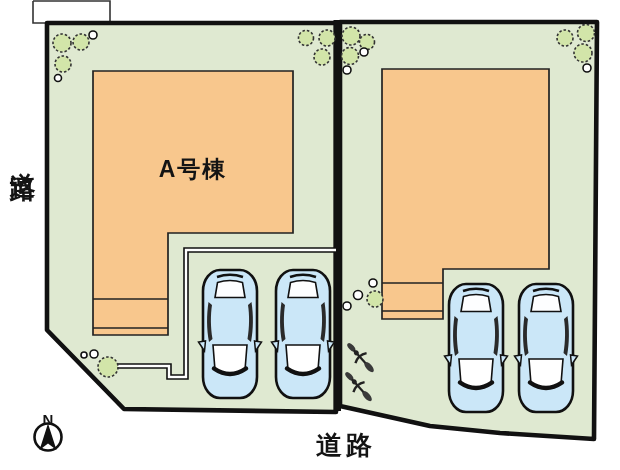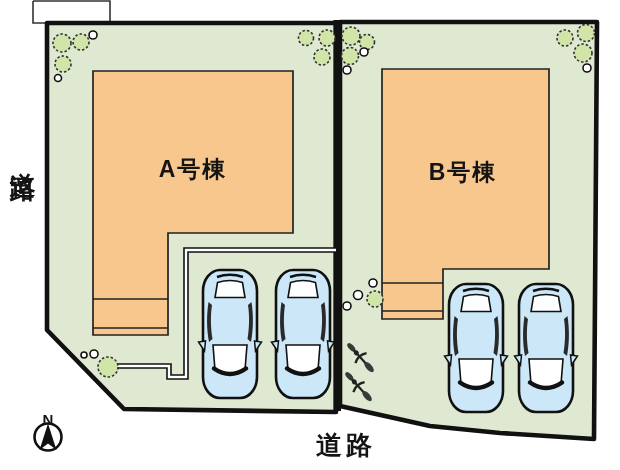--- a/index.html
+++ b/index.html
@@ -122,17 +122,16 @@
       <use href="#bike-sym"></use>
     </g>
 
     <g>
       <circle cx="48" cy="437" r="13.5" fill="#fff" stroke="#111" stroke-width="2.6"></circle>
       <path d="M48 423.5 L39.5 450 L48 443.5 L56.5 450 Z" fill="#111"></path>
     </g>
   </svg>
 
   <div class="lbl lbl-bldg" style="left:193px;top:169px;">A号棟</div>
-  <div class="lbl lbl-bldg" style="left:463px;top:172px;">B号棟</div>
   <div class="lbl lbl-road-left">道路</div>
   <div class="lbl lbl-road-bottom">道路</div>
   <div class="lbl lbl-north">N</div>
 </div>
 
 </body></html>

